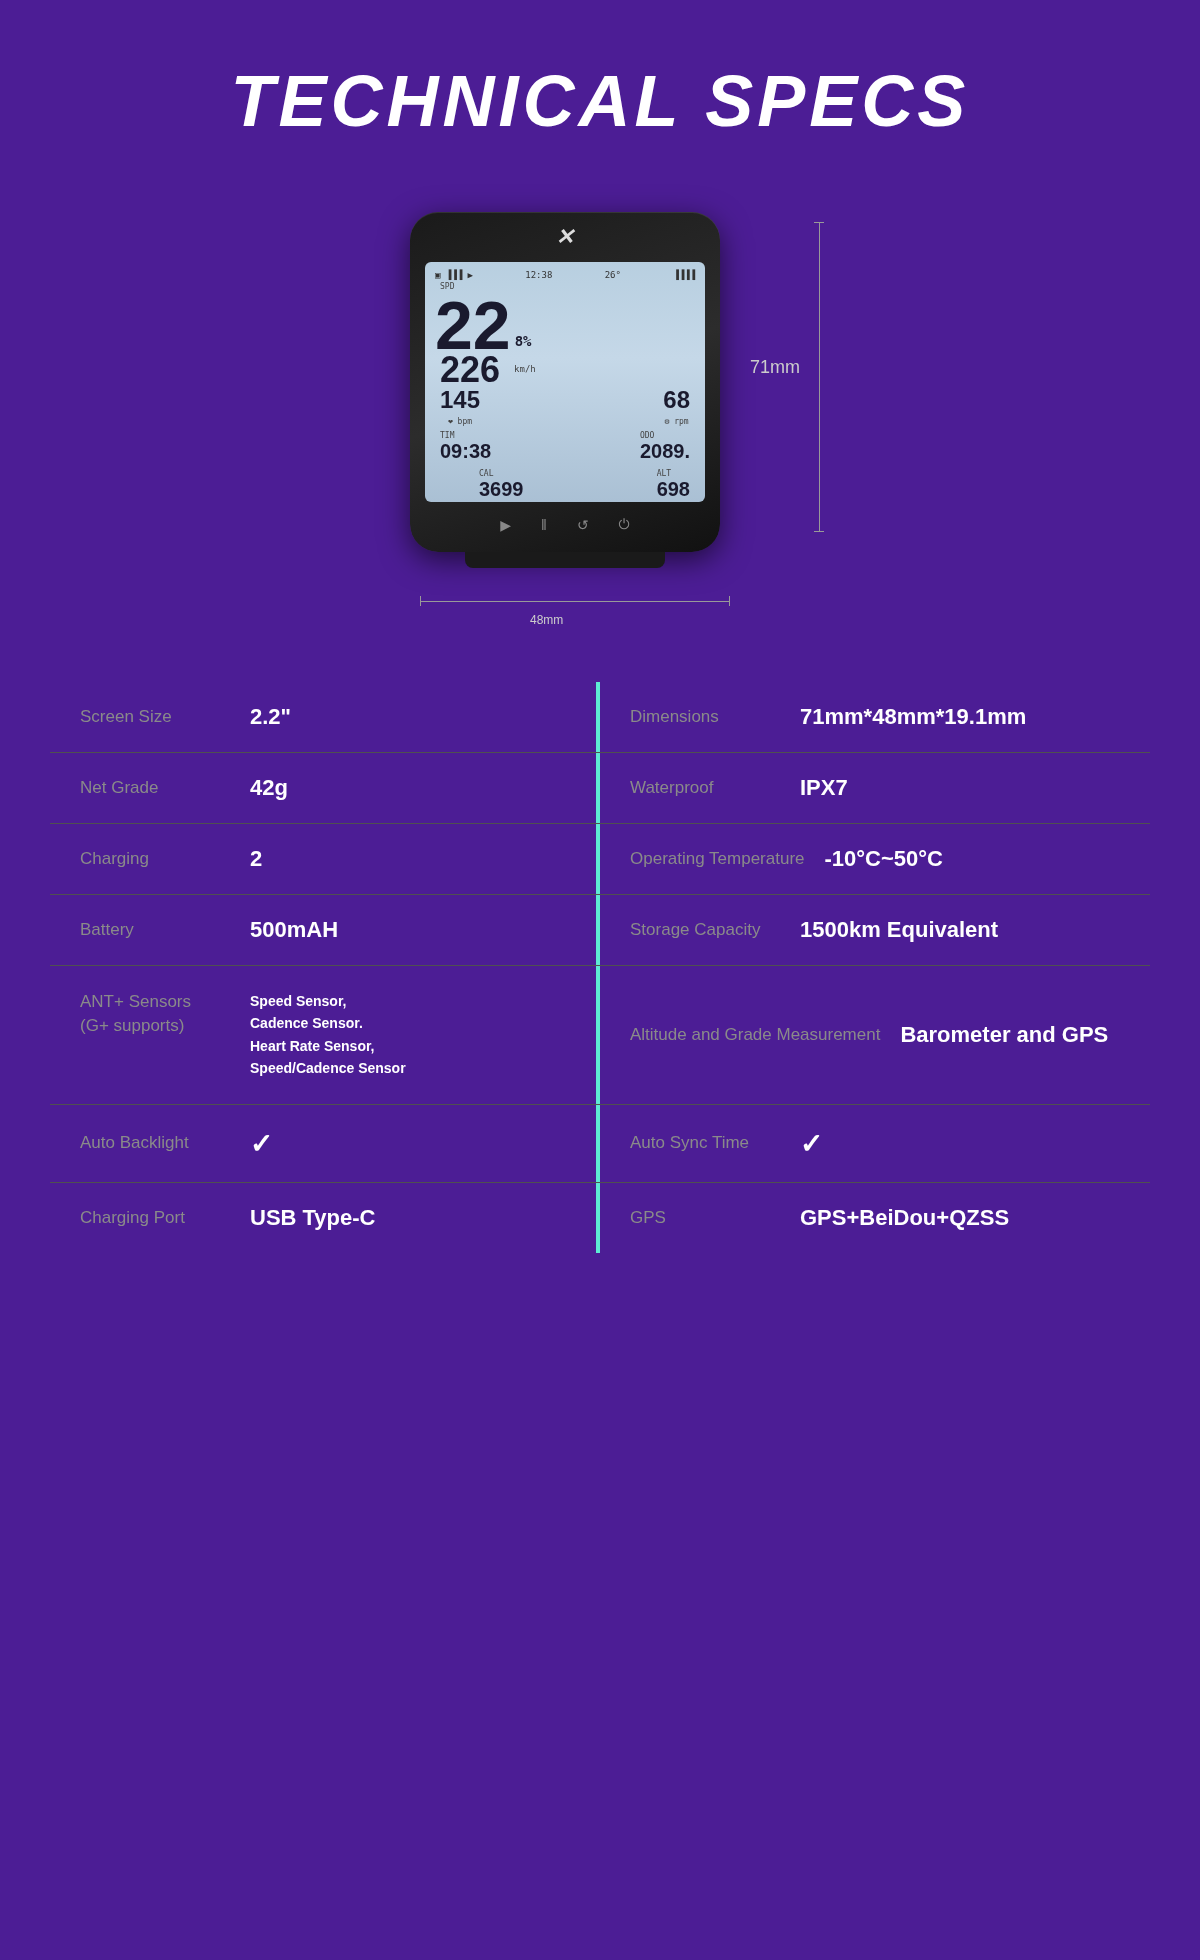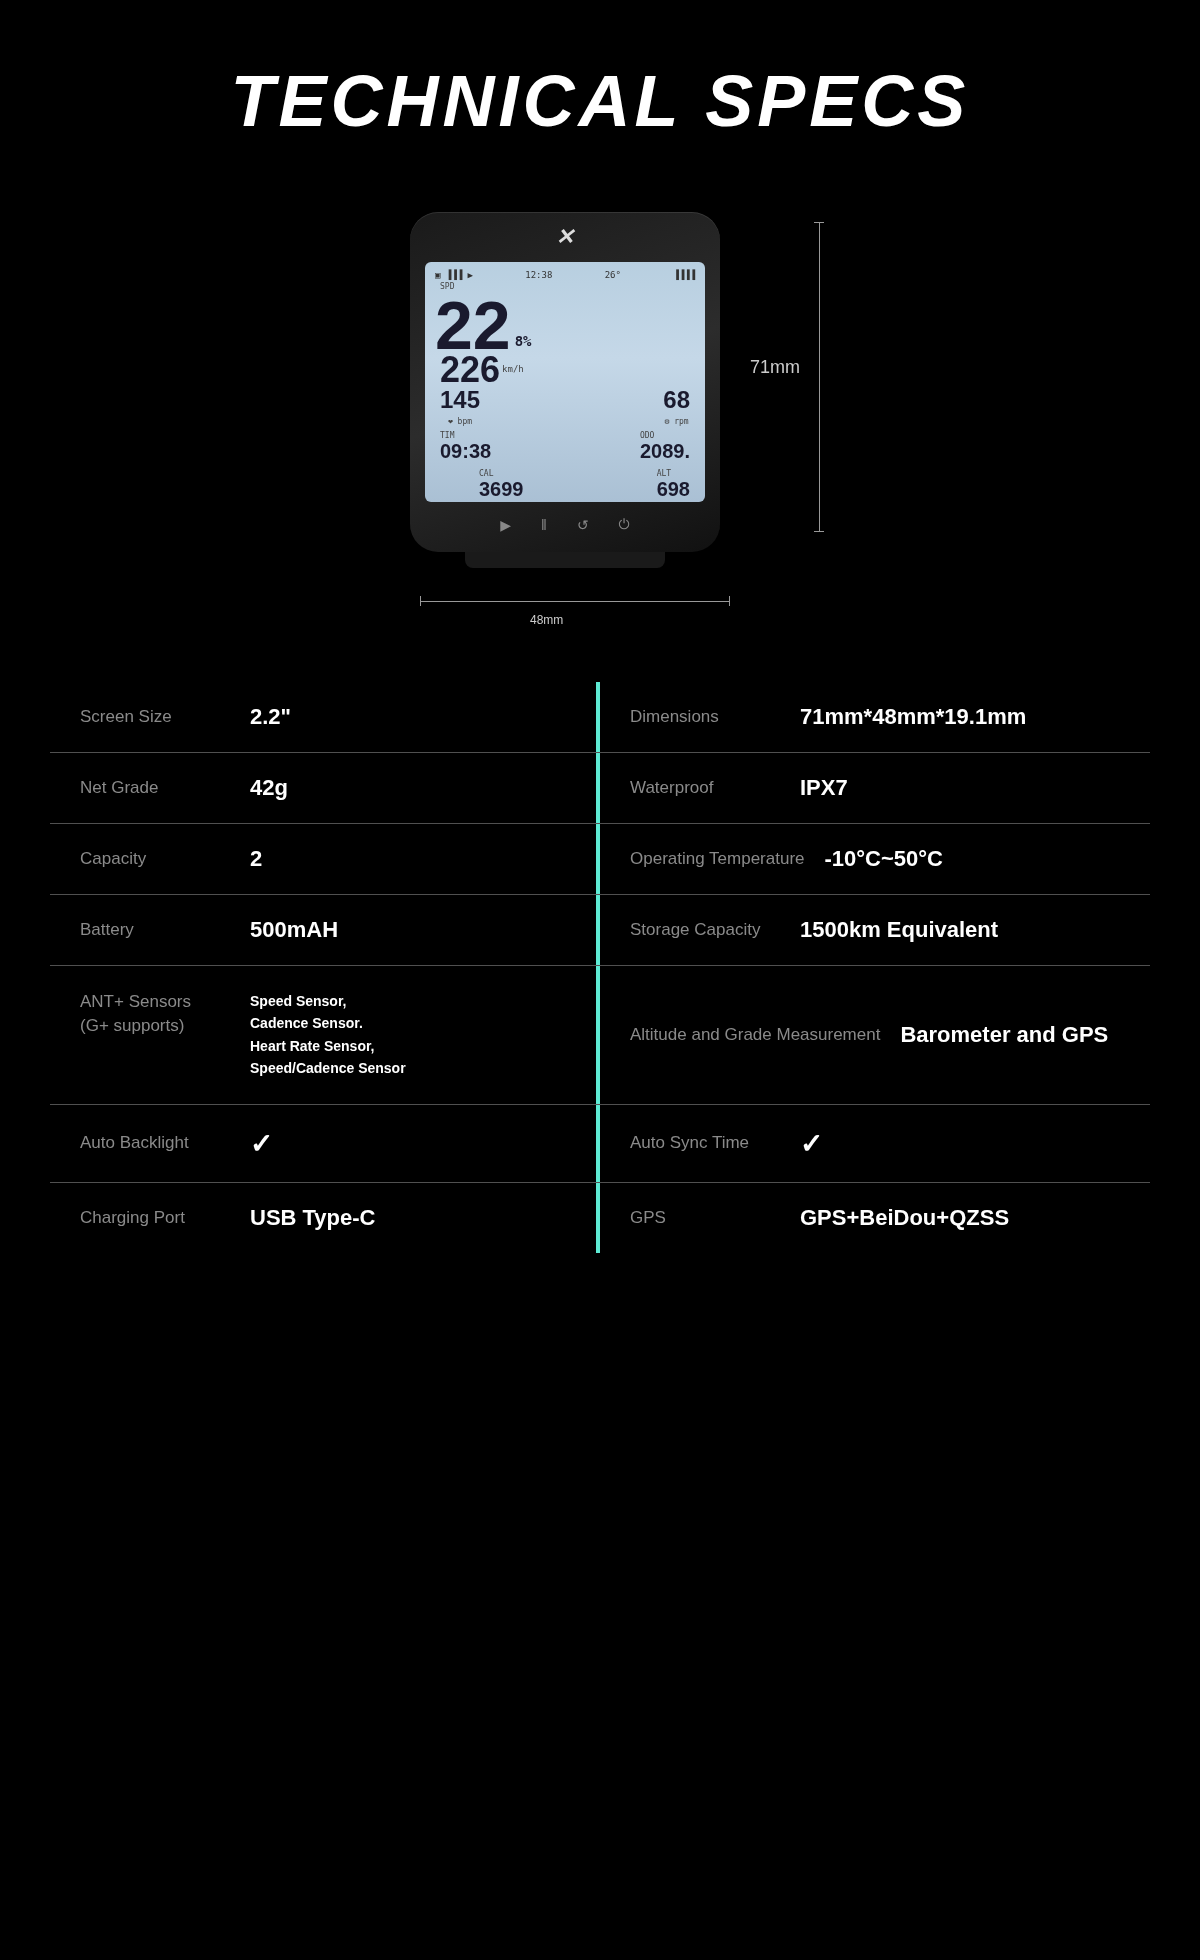--- a/index.html
+++ b/index.html
@@ -8,21 +8,21 @@
       background-color: #3a3a3a;
       width: 1200px;
       min-height: 1960px;
       font-family: 'Arial', sans-serif;
       color: #fff;
     }
 
     .page-wrapper {
       width: 1200px;
       min-height: 1960px;
-      background: #000000;
+      background: #4c1d95;
       display: flex;
       flex-direction: column;
       align-items: center;
       padding: 60px 40px 80px;
     }
 
     .page-title {
       font-size: 72px;
       font-weight: 900;
       letter-spacing: 4px;
@@ -322,21 +322,21 @@
             <span>26°</span>
             <span>▐▐▐▐</span>
           </div>
           <div style="font-size:8px;color:#444;padding-left:5px;">SPD</div>
           <div style="display:flex;align-items:flex-end;">
             <div class="screen-main-value">22</div>
             <div style="margin-left:4px;margin-bottom:10px;">
               <span style="font-size:14px;font-weight:900;color:#1a1a2e;">8%</span>
             </div>
           </div>
-          <div style="display:flex;align-items:flex-end;padding-left:5px;margin-top:-10px;">
+          <div style="display:flex;align-items:flex-end;padding-left:5px;margin-top:-10px;gap:12px;">
             <span style="font-size:36px;font-weight:900;color:#1a1a2e;font-family:'Arial Black',sans-serif;">226</span>
             <span style="font-size:9px;color:#444;margin-bottom:17px;margin-left:2px;">km/h</span>
           </div>
           <div class="screen-sub-row">
             <div class="screen-metric">
               <span class="val">145</span>
               <span class="unit">❤ <span>bpm</span></span>
             </div>
             <div class="screen-metric">
               <span class="val">68</span>
@@ -402,21 +402,21 @@
         <span class="spec-value large">42g</span>
       </div>
       <div class="spec-cell">
         <span class="spec-label">Waterproof</span>
         <span class="spec-value large">IPX7</span>
       </div>
     </div>
 
     <div class="specs-row">
       <div class="spec-cell">
-        <span class="spec-label">Capacity</span>
+        <span class="spec-label">Charging</span>
         <span class="spec-value large">2</span>
       </div>
       <div class="spec-cell">
         <span class="spec-label">Operating Temperature</span>
         <span class="spec-value large">-10°C~50°C</span>
       </div>
     </div>
 
     <div class="specs-row">
       <div class="spec-cell">

